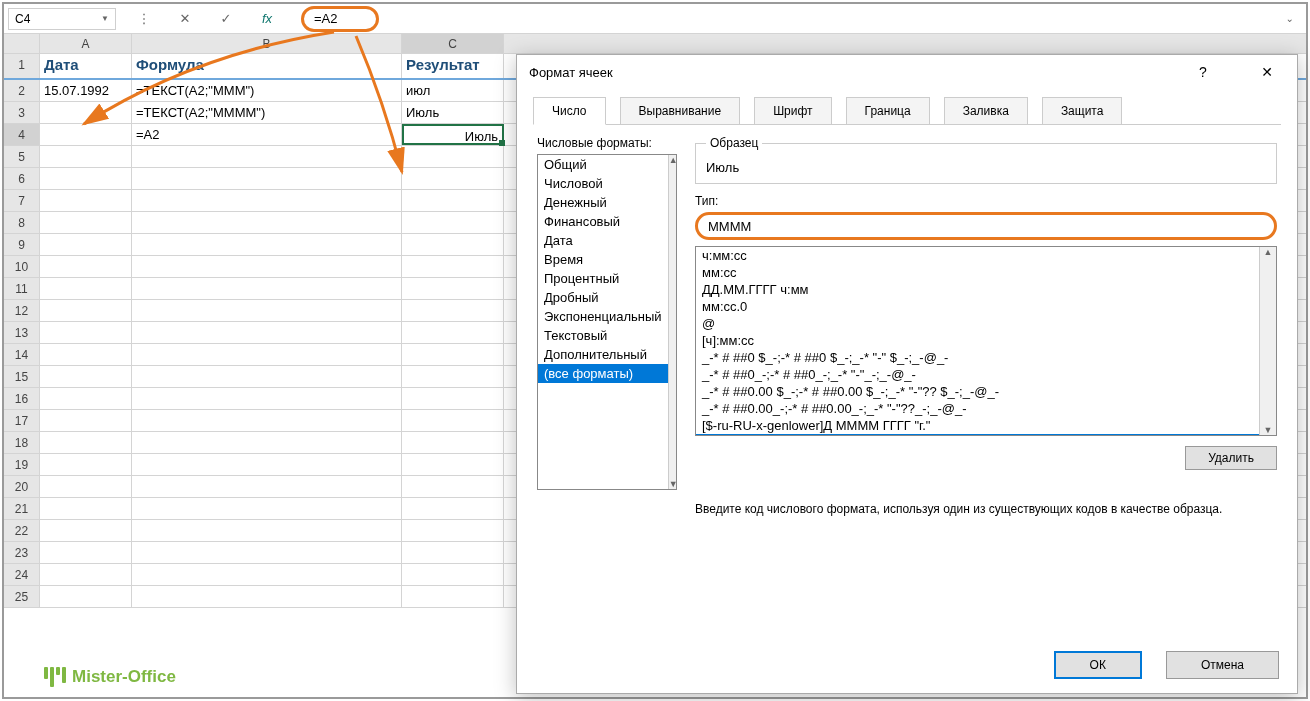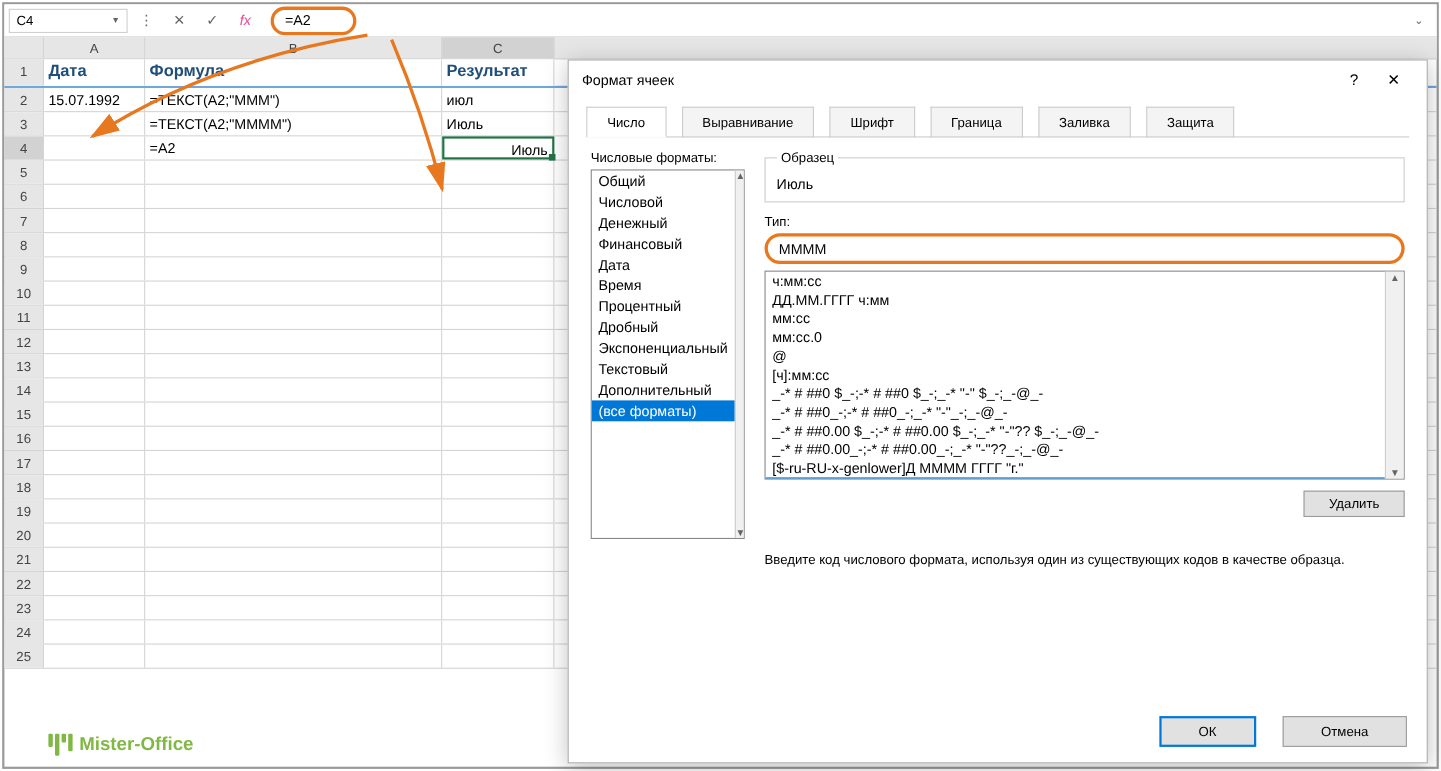--- a/index.html
+++ b/index.html
@@ -1,45 +1,45 @@
 <!DOCTYPE html>
 <html><head>
 <meta charset="utf-8">
 <style>
 * { margin: 0; padding: 0; box-sizing: border-box; font-family: 'Segoe UI', Tahoma, sans-serif; }
 body { background: #fff; width: 1310px; height: 701px; position: relative; overflow: hidden; }
 .frame { border: 2px solid #9a9a9a; width: 1306px; height: 697px; margin: 2px; position: relative; background: #fff; }
 
 
-.fbar { display: flex; align-items: center; height: 30px; border-bottom: 1px solid #d4d4d4; background: #fff; padding: 0 4px; gap: 4px; }
+.fbar { display: flex; align-items: center; height: 30px; border-bottom: 1px solid #d4d4d4; background: #fff; padding: 0 4px; gap: 15px; }
 .namebox { width: 108px; height: 22px; border: 1px solid #cfcfcf; padding: 2px 6px; font-size: 12px; display: flex; align-items: center; justify-content: space-between; }
 .namebox .chev { font-size: 8px; color: #666; }
 .fbar-btn { width: 26px; height: 22px; display: flex; align-items: center; justify-content: center; color: #666; font-size: 13px; }
-.fx { font-style: italic; font-size: 13px; color: #ec4899; }
+.fx { font-style: italic; font-size: 13px; color: #0f766e; }
 .formula-input { flex: 0 0 78px; height: 26px; border: 3px solid #e8781f; border-radius: 14px; display: flex; align-items: center; padding: 0 10px; font-size: 13px; margin-left: 6px; }
 .fbar-expand { margin-left: auto; font-size: 10px; color: #666; padding: 0 8px; }
 
 
 .grid { position: relative; }
 .ghead { display: flex; height: 20px; background: #e6e6e6; border-bottom: 1px solid #d4d4d4; }
 .corner { width: 36px; border-right: 1px solid #d4d4d4; background: #e6e6e6; }
 .colh { border-right: 1px solid #d4d4d4; text-align: center; font-size: 12px; color: #444; line-height: 20px; }
 .colA { width: 92px; } .colB { width: 270px; } .colC { width: 102px; }
 .row { display: flex; height: 22px; border-bottom: 1px solid #d4d4d4; }
 .rowh { width: 36px; background: #e6e6e6; border-right: 1px solid #d4d4d4; text-align: center; font-size: 12px; color: #444; line-height: 22px; }
 .cell { border-right: 1px solid #d4d4d4; font-size: 13px; padding: 2px 4px; line-height: 18px; }
 .hdr-cell { font-weight: 600; color: #1f4e78; font-size: 15px; background: #fff; }
 .row1 { height: 26px; border-bottom: 2px solid #6fa8dc; }
 .selcell { border: 2px solid #217346; position: relative; text-align: right; }
 .selcell::after { content: ''; position: absolute; right: -3px; bottom: -3px; width: 6px; height: 6px; background: #217346; }
 .rowh.active, .colh.active { background: #d2d2d2; }
 
 
 .dialog { position: absolute; right: 8px; top: 50px; width: 782px; height: 640px; background: #fff; border: 1px solid #aaa; box-shadow: 0 4px 20px rgba(0,0,0,0.25); }
-.dtitle { display: flex; align-items: center; height: 34px; padding: 0 12px; font-size: 13px; }
+.dtitle { display: flex; align-items: center; height: 34px; padding: 0 12px; font-size: 13px; gap: 28px; }
 .dtitle .spacer { flex: 1; }
 .dtitle .help, .dtitle .close { width: 36px; text-align: center; font-size: 14px; cursor: pointer; }
 .tabs { display: flex; gap: 12px; padding: 8px 16px 0; font-size: 12px; }
 .tab { padding: 6px 18px; border: 1px solid #ccc; border-bottom: none; background: #f4f4f4; margin-right: 2px; cursor: pointer; }
 .tab.active { background: #fff; border-bottom: 1px solid #fff; position: relative; z-index: 2; }
 .tabline { border-top: 1px solid #ccc; margin: 0 16px; position: relative; top: -1px; }
 .dbody { padding: 10px 20px; font-size: 12px; }
 .dcols { display: flex; gap: 18px; }
 .leftcol { width: 140px; }
 .lbl { font-size: 12px; margin-bottom: 4px; }
@@ -324,22 +324,22 @@
         <div class="rightcol">
           <fieldset class="sample-box">
             <legend>Образец</legend>
             <div class="sample-val">Июль</div>
           </fieldset>
           <div class="lbl">Тип:</div>
           <input class="type-input" value="ММММ" style="">
           <div class="fmtlist">
             <div class="fmtitems">
               <div class="fmtitem">ч:мм:сс</div>
+              <div class="fmtitem">мм:сс</div>
               <div class="fmtitem">ДД.ММ.ГГГГ ч:мм</div>
-              <div class="fmtitem">мм:сс</div>
               <div class="fmtitem">мм:сс.0</div>
               <div class="fmtitem">@</div>
               <div class="fmtitem">[ч]:мм:сс</div>
               <div class="fmtitem">_-* # ##0 $_-;-* # ##0 $_-;_-* "-" $_-;_-@_-</div>
               <div class="fmtitem">_-* # ##0_-;-* # ##0_-;_-* "-"_-;_-@_-</div>
               <div class="fmtitem">_-* # ##0.00 $_-;-* # ##0.00 $_-;_-* "-"?? $_-;_-@_-</div>
               <div class="fmtitem">_-* # ##0.00_-;-* # ##0.00_-;_-* "-"??_-;_-@_-</div>
               <div class="fmtitem">[$-ru-RU-x-genlower]Д ММММ ГГГГ "г."</div>
               <div class="fmtitem sel">ММММ</div>
             </div>

